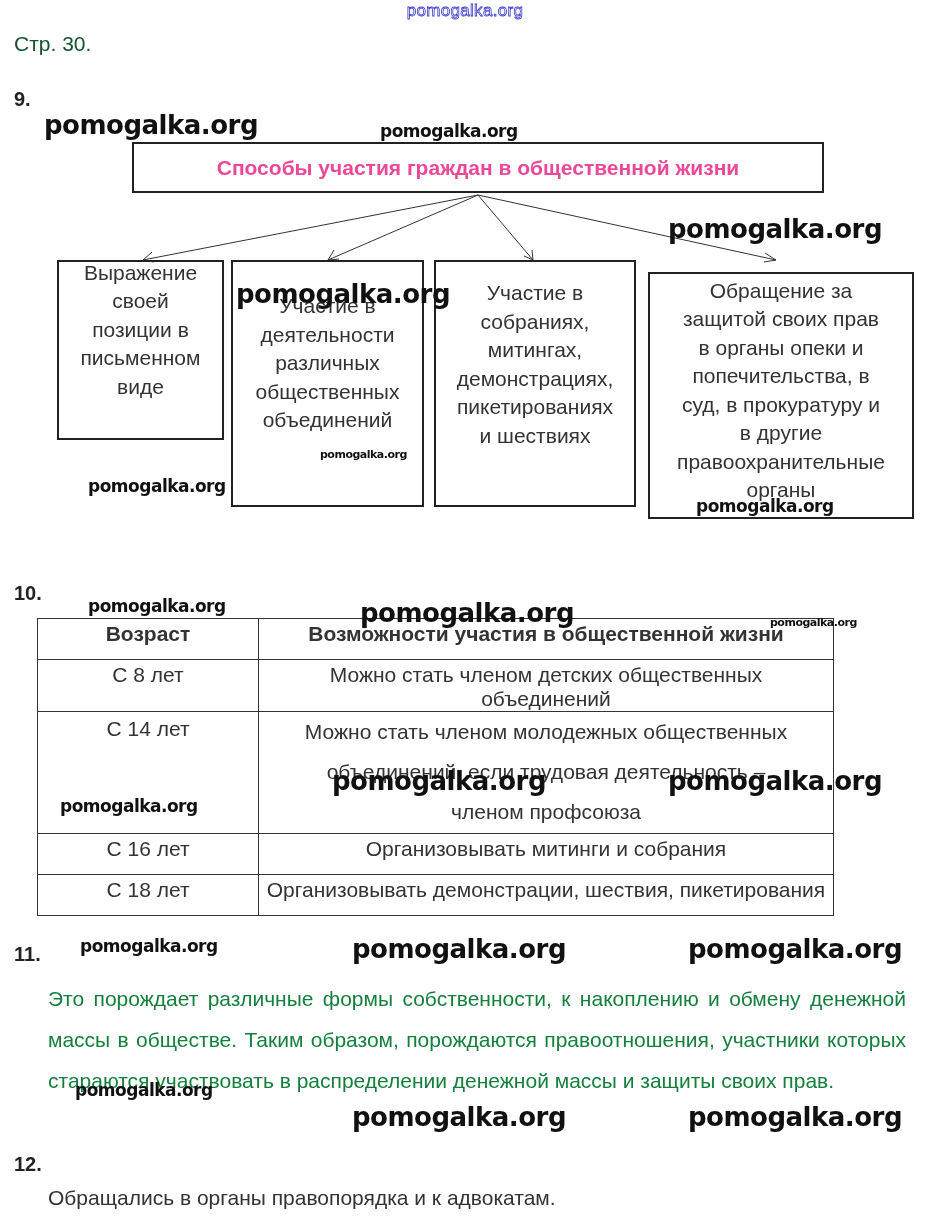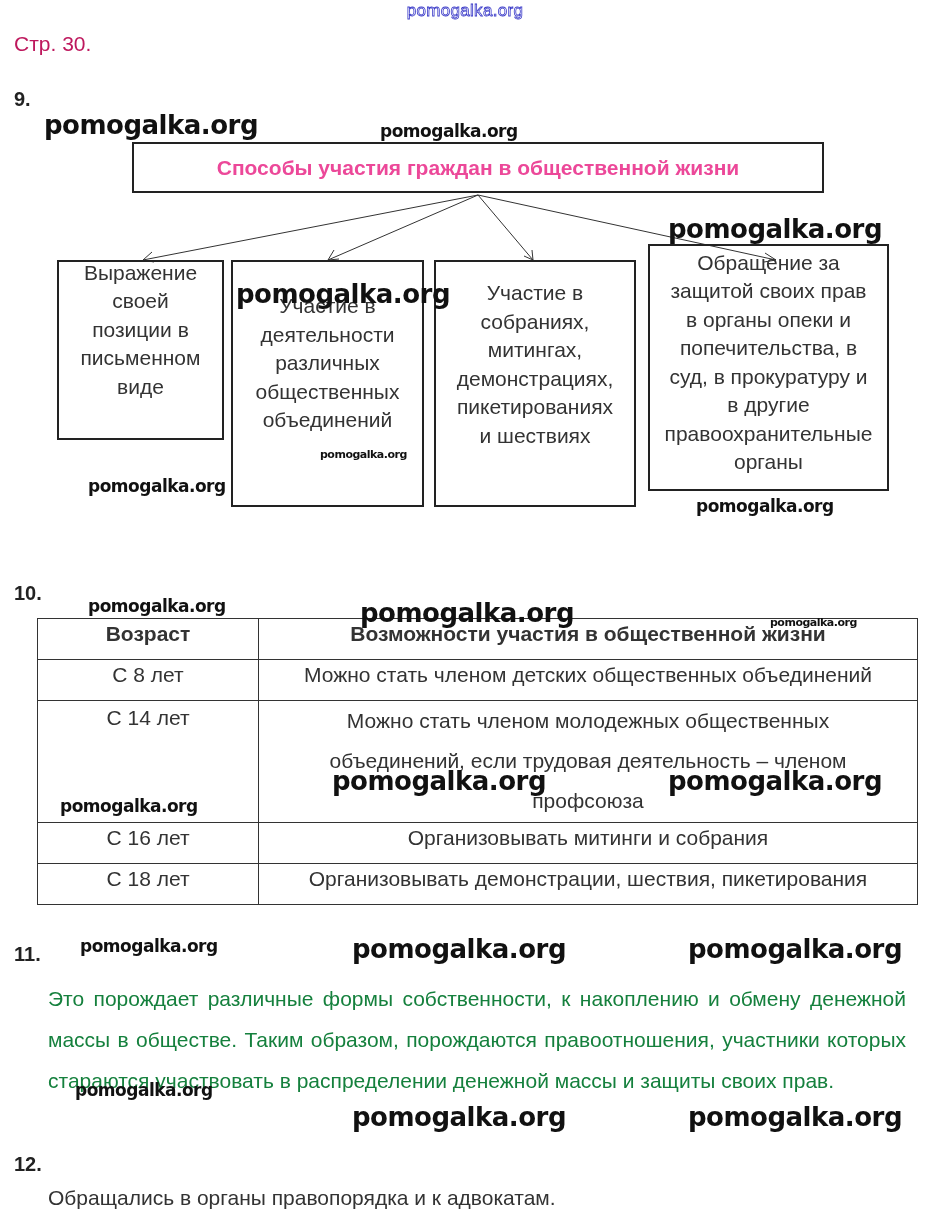--- a/index.html
+++ b/index.html
@@ -1,34 +1,34 @@
 <!DOCTYPE html>
 <html><head>
 <meta charset="utf-8">
 <style>
   html, body { margin: 0; padding: 0; background: #ffffff; }
   body { width: 930px; height: 1232px; position: relative; overflow: hidden;
          font-family: "Liberation Sans", sans-serif; color: #222; }
   .abs { position: absolute; }
   .top-wm { left: 0; width: 930px; top: 1px; text-align: center; font-size: 17px;
             color: #fff; -webkit-text-stroke: 0.8px #3a3ac8; letter-spacing: 0.3px; }
-  .page-num { left: 14px; top: 32px; font-size: 21px; color: #be185d; }
+  .page-num { left: 14px; top: 32px; font-size: 21px; color: #14532d; }
   .qnum { font-size: 20px; font-weight: bold; color: #222; }
   .wm { font-family: "DejaVu Sans", sans-serif; font-weight: bold; color: #111; white-space: nowrap; letter-spacing: -0.5px; }
   .wm-l { font-size: 26px; }
   .wm-m { font-size: 17px; }
   .wm-s { font-size: 11px; }
   .root-box { left: 132px; top: 142px; width: 692px; height: 51px; border: 2px solid #222;
               display: flex; align-items: center; justify-content: center;
               font-size: 21px; font-weight: bold; color: #ec4899; box-sizing: border-box; }
   .leaf { border: 2px solid #222; box-sizing: border-box; display: flex; align-items: center;
           justify-content: center; text-align: center; font-size: 21px; line-height: 28.5px; color: #333; }
   .leaf span { display: block; }
   svg.arrows { position: absolute; left: 0; top: 0; }
-  table.t10 { position: absolute; left: 37px; top: 618px; width: 881px; border-collapse: collapse;
+  table.t10 { position: absolute; left: 37px; top: 618px; width: 797px; border-collapse: collapse;
               font-size: 21px; color: #333; }
   table.t10 td, table.t10 th { border: 1px solid #333; text-align: center; vertical-align: top; padding: 3px 6px 0 6px; }
   table.t10 th { font-weight: bold; height: 37px; }
   table.t10 td { height: 37px; }
   table.t10 td.age { width: 208px; }
   table.t10 .multi { line-height: 40px; height: 118px; }
   .para { left: 48px; top: 978px; width: 858px; font-size: 21px; line-height: 41px; color: #15803d;
           text-align: justify; }
   .ans12 { left: 48px; top: 1186px; font-size: 21px; color: #333; }
 </style>
@@ -76,21 +76,21 @@
 <div class="abs leaf" style="left:434px; top:260px; width:202px; height:247px;">
   <div style="margin-top:-38px;">
     <span>Участие в</span>
     <span>собраниях,</span>
     <span>митингах,</span>
     <span>демонстрациях,</span>
     <span>пикетированиях</span>
     <span>и шествиях</span>
   </div>
 </div>
-<div class="abs leaf" style="left:648px; top:244px; width:241px; height:247px;">
+<div class="abs leaf" style="left:648px; top:272px; width:266px; height:247px;">
   <div style="margin-top:-10px;">
     <span>Обращение за</span>
     <span>защитой своих прав</span>
     <span>в органы опеки и</span>
     <span>попечительства, в</span>
     <span>суд, в прокуратуру и</span>
     <span>в другие</span>
     <span>правоохранительные</span>
     <span>органы</span>
   </div>

